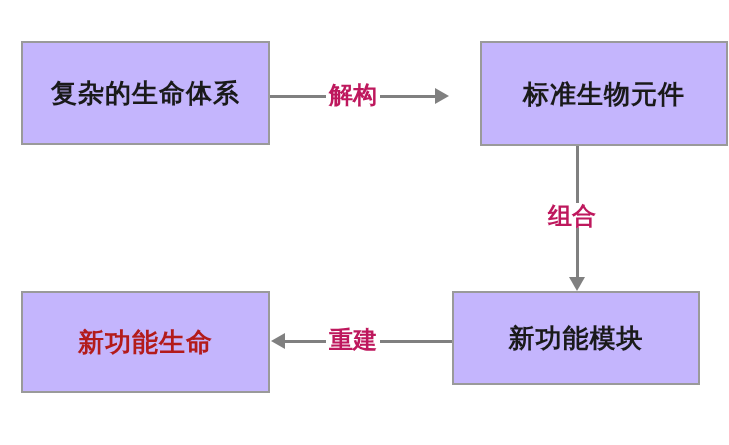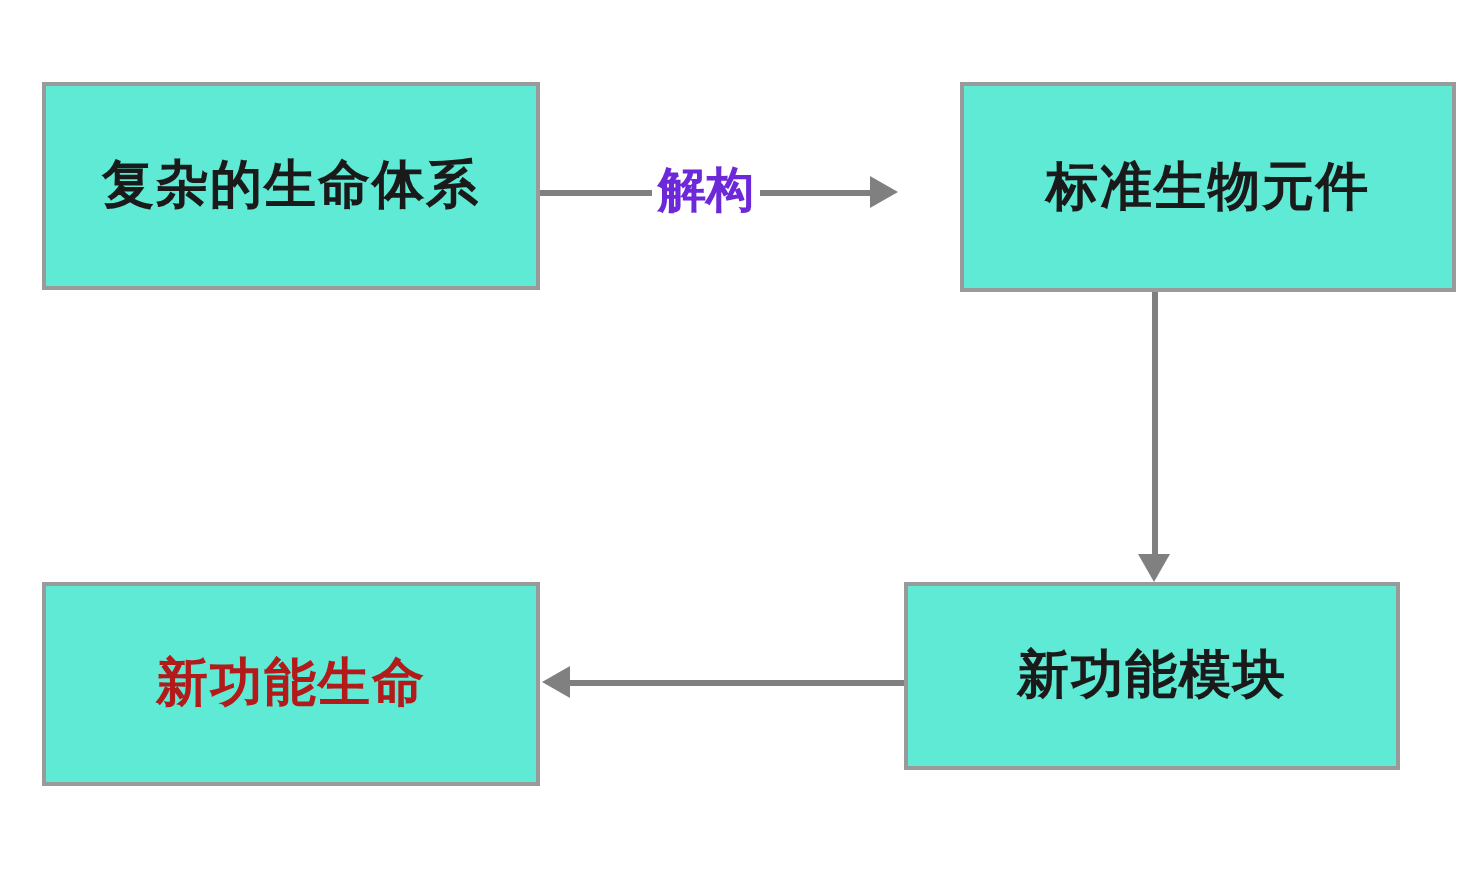--- a/index.html
+++ b/index.html
@@ -14,21 +14,21 @@
     position: relative;
     width: 729px;
     height: 445px;
     background: #ffffff;
     overflow: hidden;
   }
   .node-box {
     position: absolute;
     box-sizing: border-box;
     border: 2px solid #9a9a9a;
-    background: #5eead4;
+    background: #c4b5fd;
     display: flex;
     align-items: center;
     justify-content: center;
     z-index: 3;
   }
   .node-label {
     font-family: "DejaVu Serif", "Liberation Serif", serif;
     font-size: 26px;
     font-weight: 700;
     letter-spacing: 1px;
@@ -73,42 +73,44 @@
     border-left: 8px solid transparent;
     border-right: 8px solid transparent;
     border-top: 14px solid #808080;
   }
 
   .edge-label {
     position: absolute;
     font-family: "DejaVu Serif", "Liberation Serif", serif;
     font-size: 24px;
     font-weight: 700;
-    color: #6d28d9;
+    color: #be185d;
     background: #ffffff;
     padding: 0 3px;
     line-height: 1.05;
     white-space: nowrap;
     z-index: 4;
   }
 </style>
 </head>
 <body>
 
 <div id="diagram-canvas">
 
   <div class="arrow-line arrow-h" style="left:270px; top:95px; width:165px;"></div>
   <div class="arrow-head head-right" style="left:435px; top:88px;"></div>
   <div class="edge-label" style="left:326px; top:82px;">解构</div>
 
   <div class="arrow-line arrow-v" style="left:576px; top:146px; height:132px;"></div>
   <div class="arrow-head head-down" style="left:569px; top:277px;"></div>
+  <div class="edge-label" style="left:545px; top:203px;">组合</div>
 
   <div class="arrow-line arrow-h" style="left:285px; top:340px; width:167px;"></div>
   <div class="arrow-head head-left" style="left:271px; top:333px;"></div>
+  <div class="edge-label" style="left:326px; top:327px;">重建</div>
 
   <div class="node-box" id="box-complex-life">
     <span class="node-label label-dark">复杂的生命体系</span>
   </div>
 
   <div class="node-box" id="box-standard-parts">
     <span class="node-label label-dark">标准生物元件</span>
   </div>
 
   <div class="node-box" id="box-new-life">

